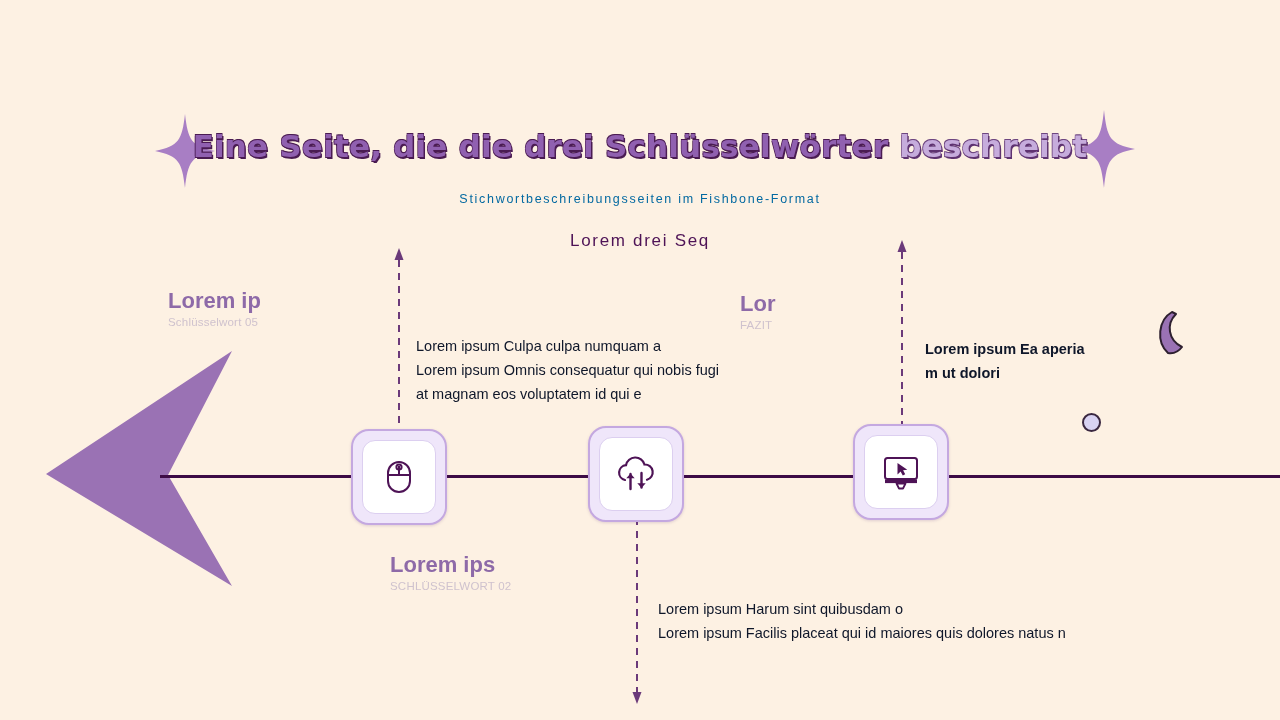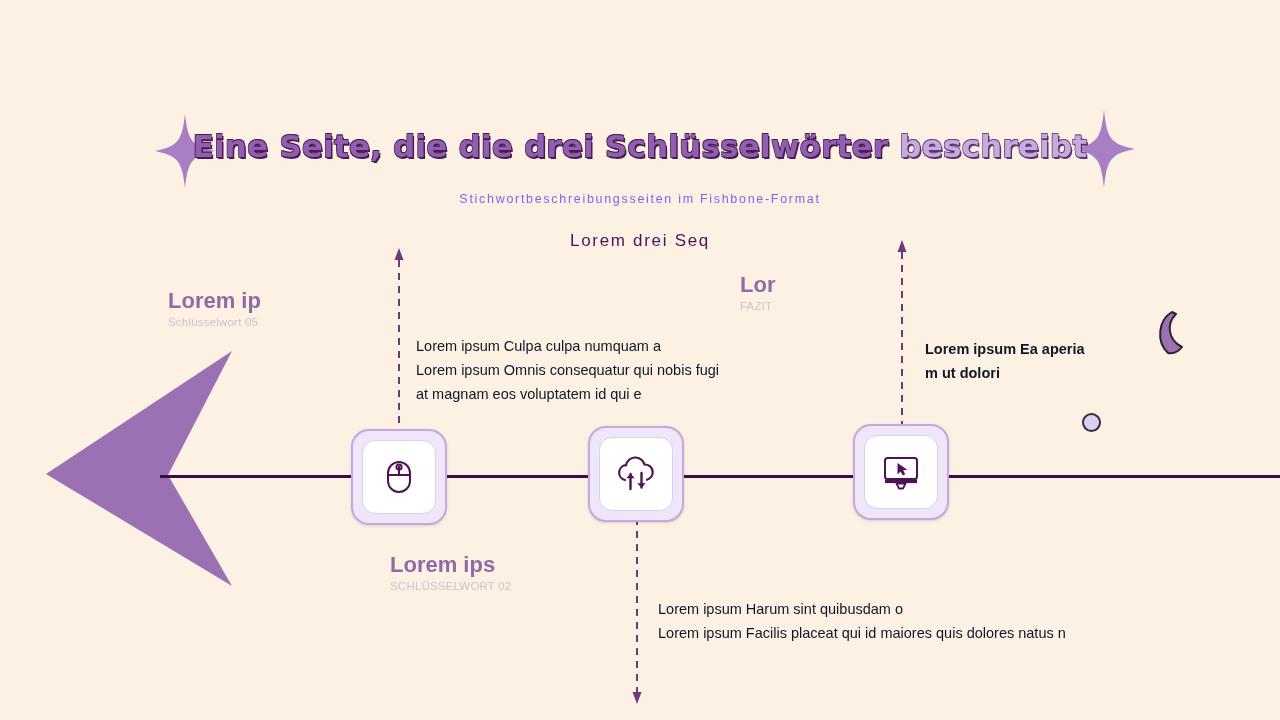--- a/index.html
+++ b/index.html
@@ -33,21 +33,21 @@
   .title .t-accent{
     color:#C6ACDC;
     text-shadow:1.5px 1.5px 0 #5E3270, -0.6px -0.6px 0 #6E4680,
                 0.6px -0.6px 0 #6E4680, -0.6px 0.6px 0 #6E4680;
   }
   .subtitle{
     position:absolute;top:144px;left:0;width:1280px;
     text-align:center;
     font-size:12.5px;
     letter-spacing:1.7px;
-    color:#8b5cf6;
+    color:#0369a1;
   }
 
   
   .spine{
     position:absolute;left:160px;top:427px;width:1120px;height:3px;
     background:#3D0B46;
   }
   .arrowhead{position:absolute;left:36px;top:295px;}
 
   
@@ -211,21 +211,21 @@
 Lorem ipsum Omnis consequatur qui nobis fugi
 at magnam eos voluptatem id qui e</div>
 
   <div class="keyblock right-al" style="left:390px;top:505px;width:228px;">
     <div class="key-title">Lorem ips</div>
     <div class="key-sub">SCHLÜSSELWORT 02</div>
   </div>
   <div class="para" style="left:658px;top:549px;width:470px;">Lorem ipsum Harum sint quibusdam o
 Lorem ipsum Facilis placeat qui id maiores quis dolores natus n</div>
 
-  <div class="keyblock right-al" style="left:740px;top:225px;width:140px;">
+  <div class="keyblock right-al" style="left:740px;top:244px;width:140px;">
     <div class="key-title">Lor</div>
     <div class="key-sub">FAZIT</div>
   </div>
   <div class="para bold" style="left:925px;top:289px;width:200px;">Lorem ipsum Ea aperia
 m ut dolori</div>
 
   <div class="moon">
     <svg width="34" height="46" viewBox="0 0 34 46">
       <path d="M20 2 C6 10 4 32 16 43 C22 44 27 41 30 37 C16 30 14 14 24 4 Z" fill="#9A72B4" stroke="#2E2030" stroke-width="2" stroke-linejoin="round"></path>
     </svg>

